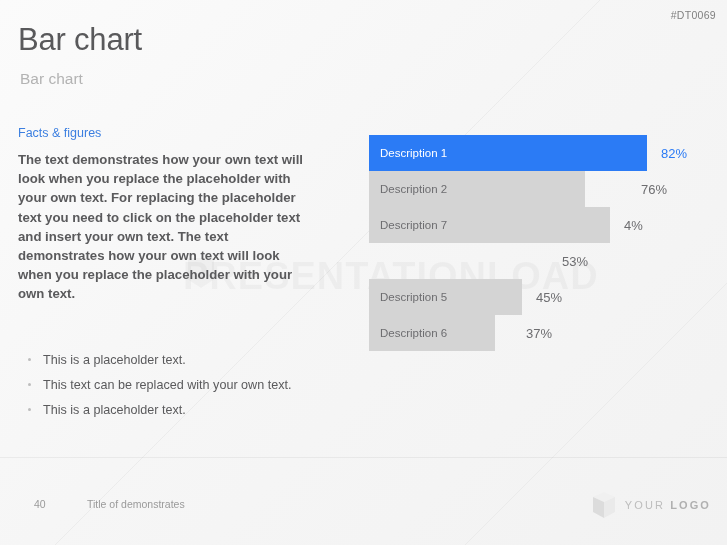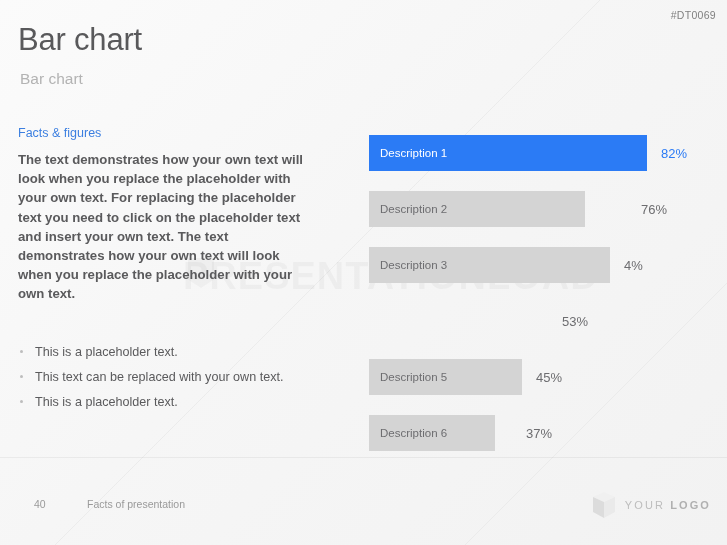--- a/index.html
+++ b/index.html
@@ -53,34 +53,34 @@
   .facts{
     position:absolute;left:18px;top:126px;
     font-size:12.5px;color:#3c7fe0;font-weight:normal;
   }
   .para{
     position:absolute;left:18px;top:150px;width:292px;
     font-size:13.2px;line-height:19.2px;color:#5a5a5c;font-weight:bold;
   }
   .bullets{
     position:absolute;left:18px;top:343px;width:300px;
-    margin:0;padding:0;list-style:none;
+    margin:8px;padding:0;list-style:none;
   }
   .bullets li{
     position:relative;padding-left:17px;
     font-size:12.6px;line-height:18px;color:#5a5a5c;
     margin-bottom:7px;
   }
   .bullets li .dot{
     position:absolute;left:2px;top:6.5px;
     width:3px;height:3px;border-radius:50%;background:#bdbdbd;
   }
   
   .chart{position:absolute;left:369px;top:135px;width:340px;}
-  .row{position:relative;height:36px;margin-bottom:20px;}
+  .row{position:relative;height:36px;}
   .bar{
     position:absolute;left:0;top:0;height:36px;
     background:#d4d4d4;
     display:flex;align-items:center;
   }
   .bar.accent{background:#2b7bf5;}
   .bar-label{
     font-size:11.5px;color:#6d6d70;padding-left:11px;white-space:nowrap;
   }
   .bar.accent .bar-label{color:#ffffff;}
@@ -157,21 +157,21 @@
       <div class="val accent" style="left: 292px;">82%</div>
     </div>
     <div class="row">
       <div class="bar" style="width: 216px;">
         <span class="bar-label">Description 2</span>
       </div>
       <div class="val" style="left: 272px;">76%</div>
     </div>
     <div class="row">
       <div class="bar" style="width: 241px;">
-        <span class="bar-label">Description 3</span>
+        <span class="bar-label">Description 7</span>
       </div>
       <div class="val" style="left: 255px;">4%</div>
     </div>
     <div class="row">
       <div class="val" style="left: 193px;">53%</div>
     </div>
     <div class="row">
       <div class="bar" style="width: 153px;">
         <span class="bar-label">Description 5</span>
       </div>
@@ -180,21 +180,21 @@
     <div class="row">
       <div class="bar" style="width: 126px;">
         <span class="bar-label">Description 6</span>
       </div>
       <div class="val" style="left: 157px; text-align: center;">37%</div>
     </div>
   </div>
 
   <div class="fdiv"></div>
   <div class="pagenum">40</div>
-  <div class="ftitle">Facts of presentation</div>
+  <div class="ftitle">Title of demonstrates</div>
 
   <div class="logo">
     <div class="logo-mark">
       <svg width="22" height="26" viewBox="0 0 22 26" aria-hidden="true">
         <polygon points="0,5 11,0 22,5 11,10" fill="#f0f0f0"></polygon>
         <polygon points="0,5 11,10 11,26 0,20" fill="#dcdcdc"></polygon>
         <polygon points="22,5 11,10 11,26 22,20" fill="#eaeaea"></polygon>
       </svg>
     </div>
     <div class="logo-txt">

